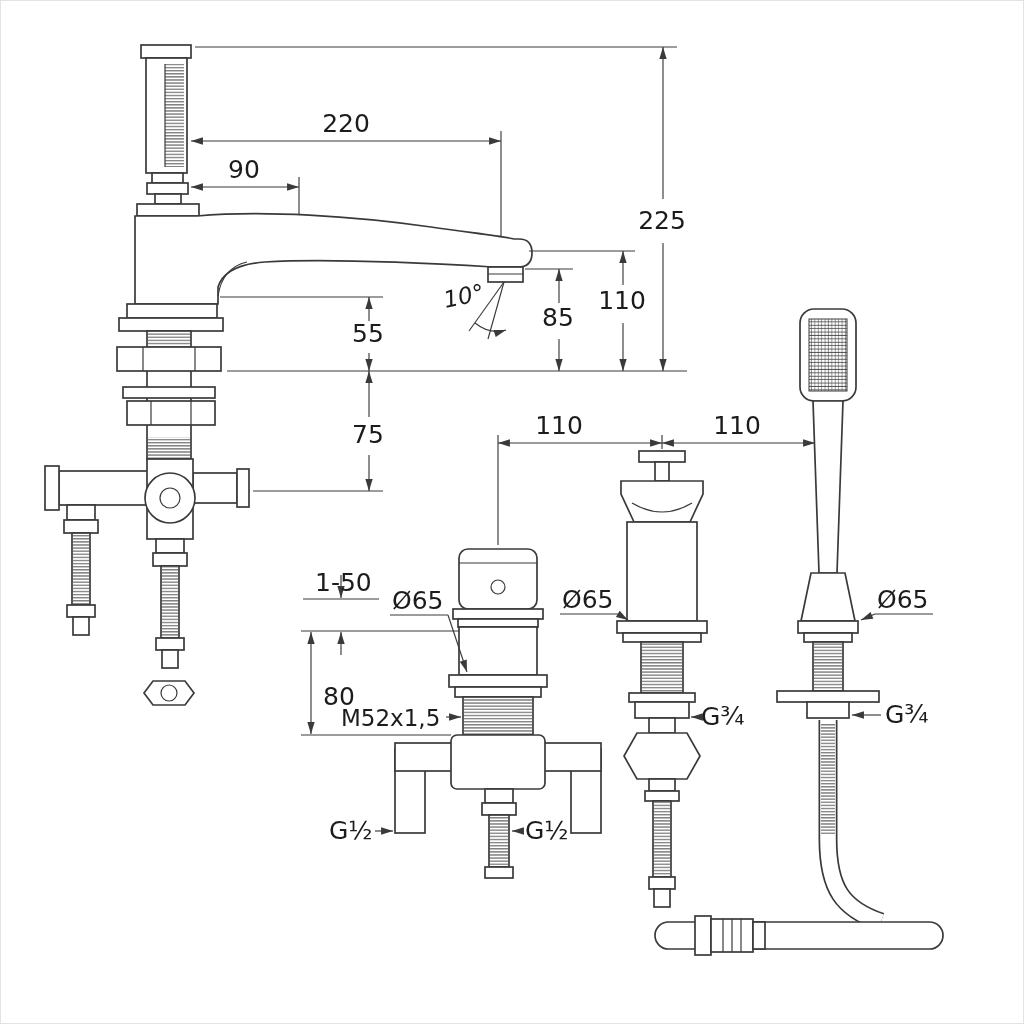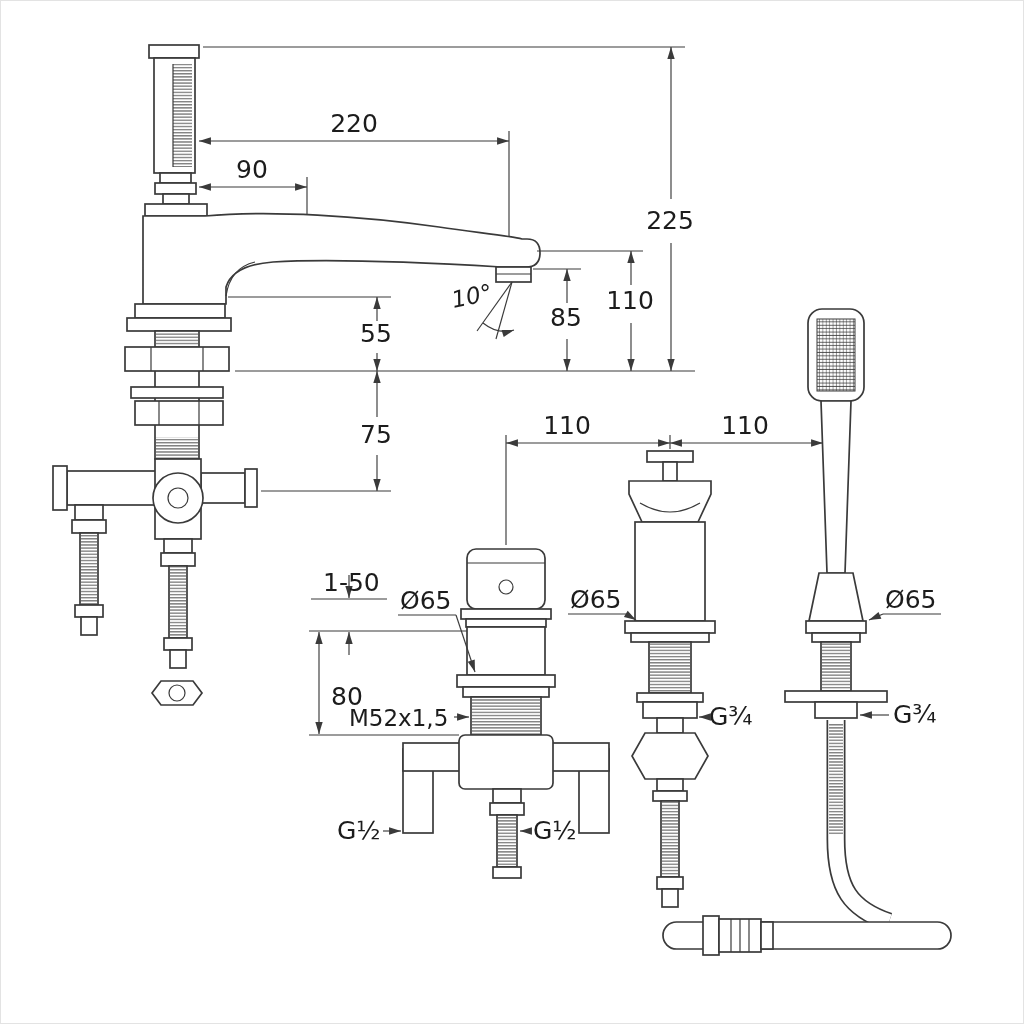--- a/index.html
+++ b/index.html
@@ -1,20 +1,19 @@
 <!DOCTYPE html>
 <html><head>
 <meta charset="utf-8">
 <style>
   html,body { margin:0; padding:0; background:#ffffff; }
   .page {
     width:1024px; height:1024px; background:#ffffff; position:relative;
     border:1px solid #e3e3e3; box-sizing:border-box;
     font-family:"DejaVu Sans", sans-serif;
-    padding-left:8px;
   }
   svg { display:block; }
   .o  { fill:#ffffff; stroke:#3a3a3a; stroke-width:1.7; }
   .o2 { fill:none;    stroke:#3a3a3a; stroke-width:1.2; }
   .d  { fill:none;    stroke:#3a3a3a; stroke-width:1.15; }
   .dt  { font-family:"DejaVu Sans", sans-serif; font-size:25px; fill:#1c1c1c; }
   .dts { font-family:"DejaVu Sans", sans-serif; font-size:23px; fill:#1c1c1c; }
   .it  { font-style:italic; }
   .thread { fill:url(#hl); stroke:none; }
 </style>

